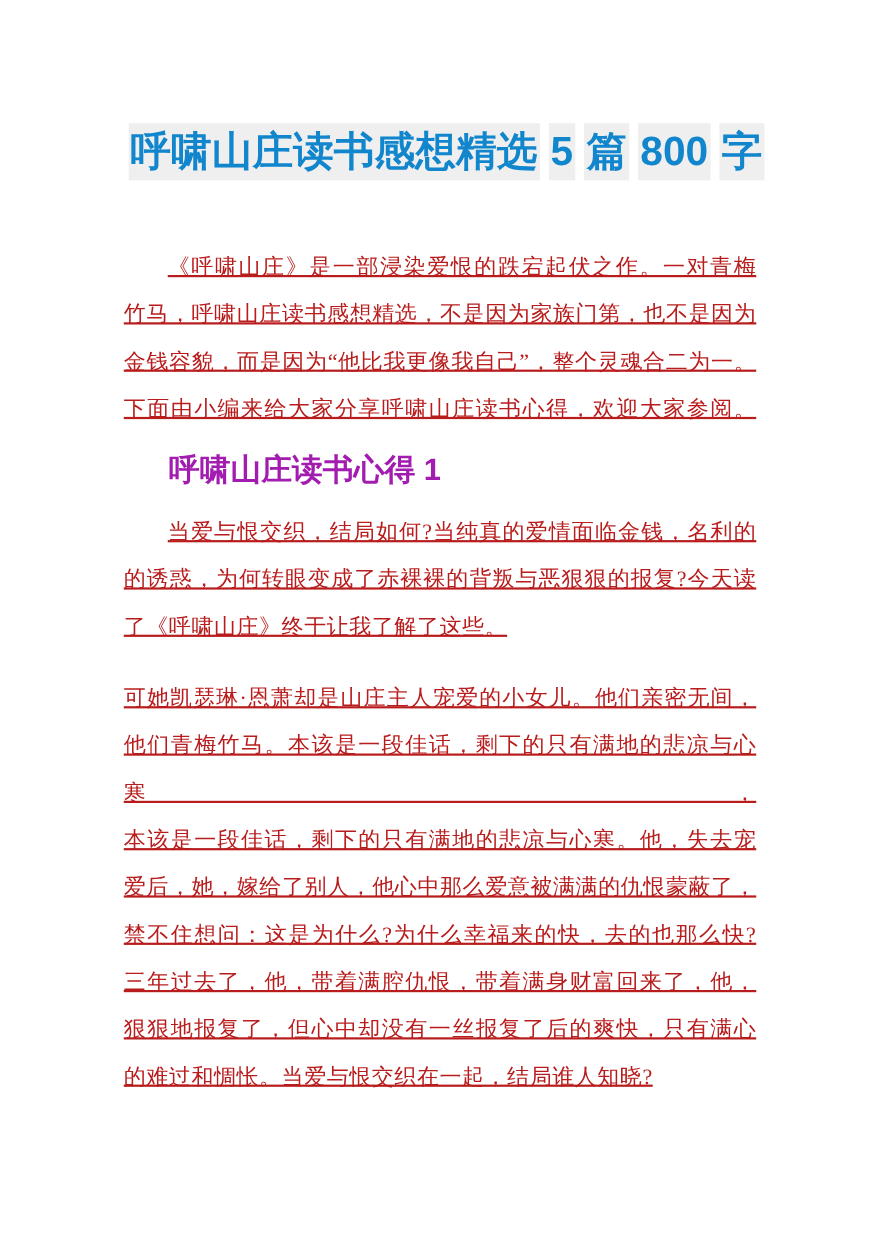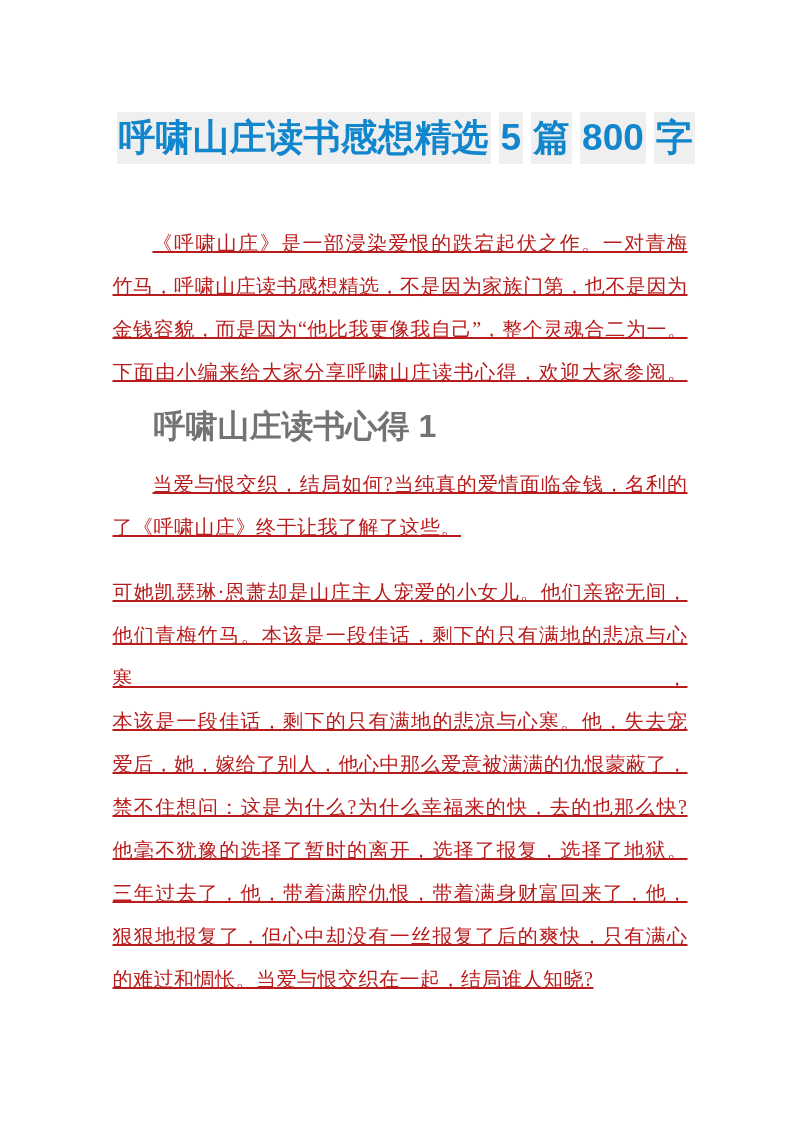--- a/index.html
+++ b/index.html
@@ -44,23 +44,23 @@
     text-align-last: justify;
     text-justify: inter-character;
     letter-spacing: 0.5px;
     text-decoration: underline;
   }
   .line.first { text-indent: 2em; }
   .line.last  { text-align-last: left; }
   .section-heading {
     font-family: "Liberation Sans", sans-serif;
     font-weight: bold;
-    font-size: 32px;
+    font-size: 28px;
     line-height: 31px;
-    color: #737373;
+    color: #a21caf;
     margin: 17px 0 21px 0;
     padding-left: 41px;
   }
 </style>
 </head>
 <body>
 
 <div class="page">
 
   <h1 class="doc-title"><span class="hl">呼啸山庄读书感想精选</span><span class="hl">5</span><span class="hl">篇</span><span class="hl">800</span><span class="hl">字</span></h1>
@@ -69,28 +69,28 @@
     <div class="line first">《呼啸山庄》是一部浸染爱恨的跌宕起伏之作。一对青梅</div>
     <div class="line">竹马，呼啸山庄读书感想精选，不是因为家族门第，也不是因为</div>
     <div class="line">金钱容貌，而是因为“他比我更像我自己”，整个灵魂合二为一。</div>
     <div class="line">下面由小编来给大家分享呼啸山庄读书心得，欢迎大家参阅。</div>
   </div>
 
   <h2 class="section-heading">呼啸山庄读书心得 1</h2>
 
   <div class="para para-2">
     <div class="line first">当爱与恨交织，结局如何?当纯真的爱情面临金钱，名利的</div>
+    <div class="line">的诱惑，为何转眼变成了赤裸裸的背叛与恶狠狠的报复?今天读</div>
     <div class="line last">了《呼啸山庄》终于让我了解了这些。</div>
   </div>
 
   <div class="para para-3">
     <div class="line">可她凯瑟琳·恩萧却是山庄主人宠爱的小女儿。他们亲密无间，</div>
     <div class="line">他们青梅竹马。本该是一段佳话，剩下的只有满地的悲凉与心寒，</div>
     <div class="line">本该是一段佳话，剩下的只有满地的悲凉与心寒。他，失去宠</div>
     <div class="line">爱后，她，嫁给了别人，他心中那么爱意被满满的仇恨蒙蔽了，</div>
     <div class="line">禁不住想问：这是为什么?为什么幸福来的快，去的也那么快?</div>
-    <div class="line">他毫不犹豫的选择了暂时的离开，选择了报复，选择了地狱。</div>
     <div class="line">三年过去了，他，带着满腔仇恨，带着满身财富回来了，他，</div>
     <div class="line">狠狠地报复了，但心中却没有一丝报复了后的爽快，只有满心</div>
     <div class="line last">的难过和惆怅。当爱与恨交织在一起，结局谁人知晓?</div>
   </div>
 
 </div>
 
 </body></html>

